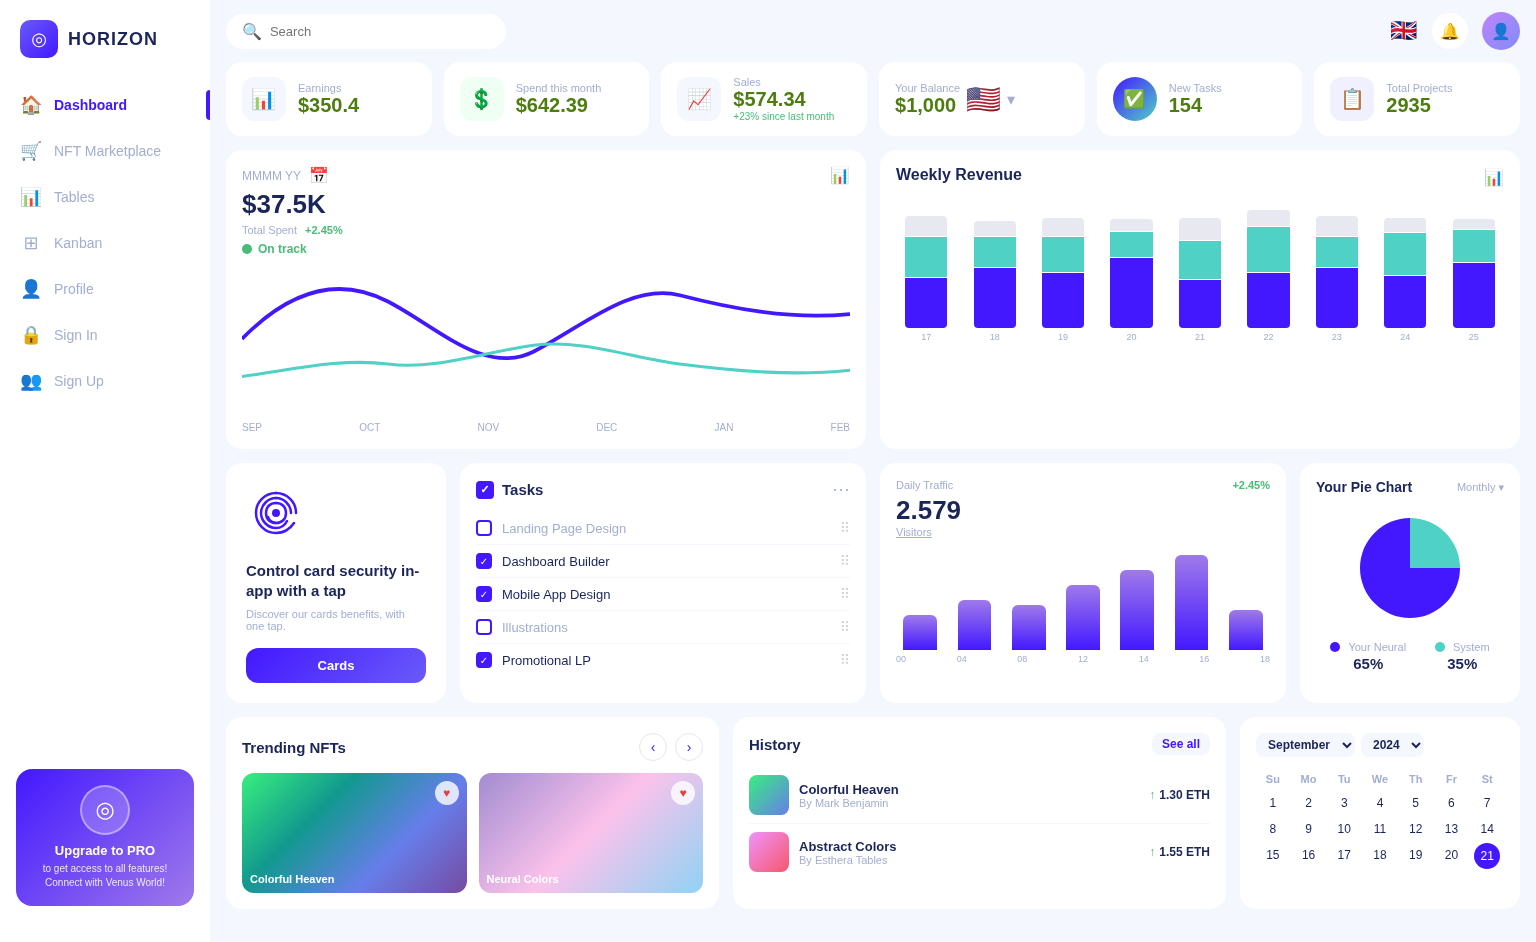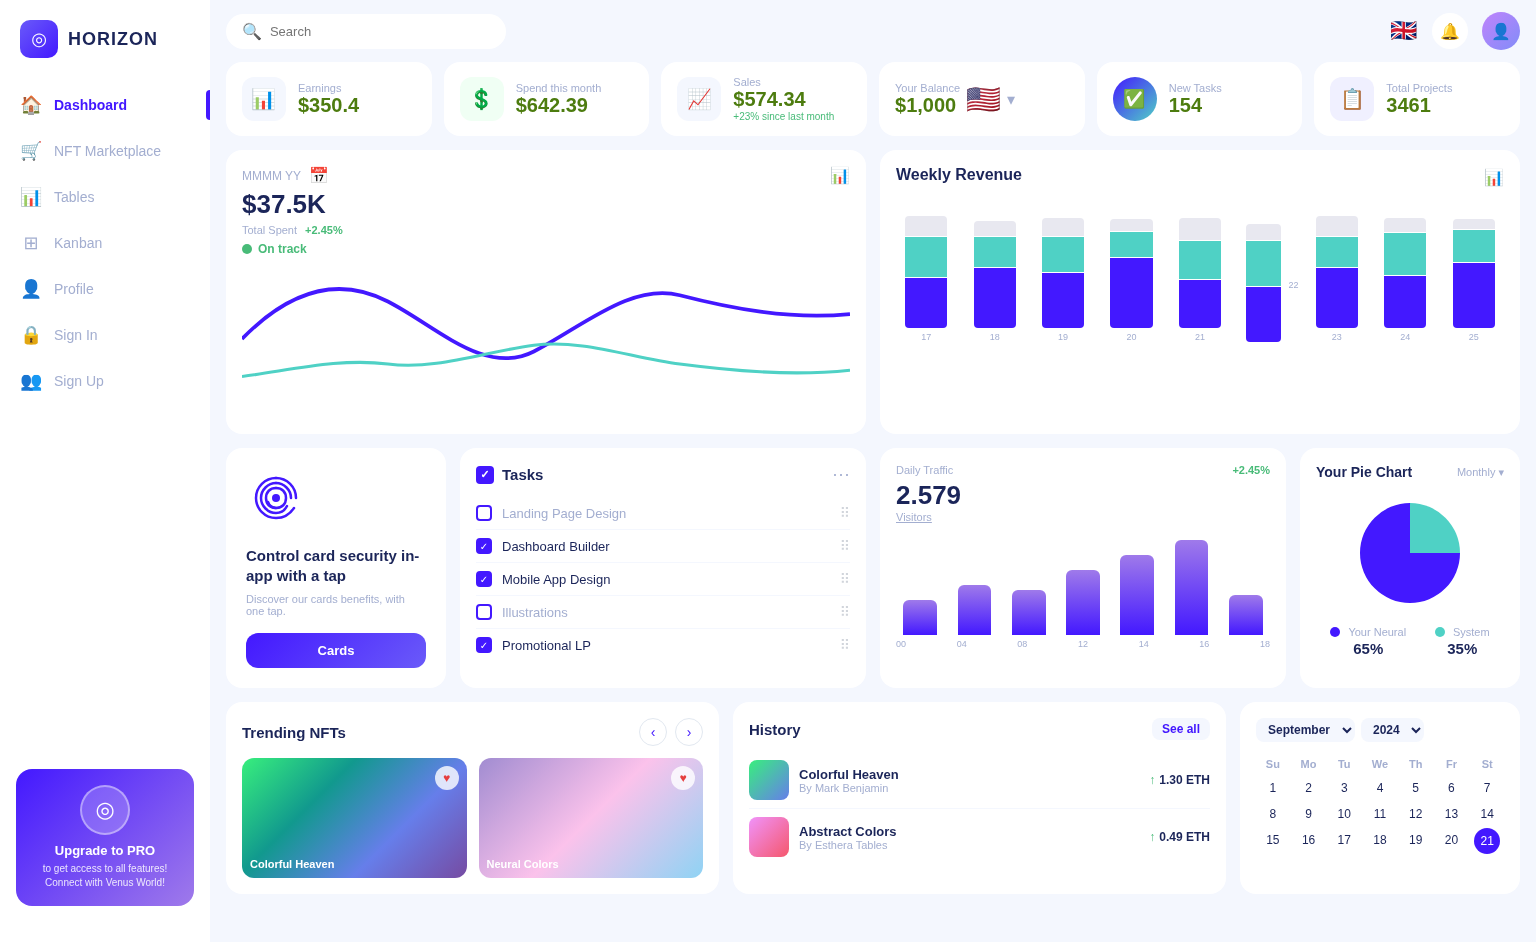--- a/index.html
+++ b/index.html
@@ -443,21 +443,21 @@
       <div style="width:44px;height:44px;border-radius:50%;background:linear-gradient(135deg,#4318ff,#4fd1c5);display:flex;align-items:center;justify-content:center;color:white;font-size:18px;">✅</div>
       <div>
         <div class="stat-label">New Tasks</div>
         <div class="stat-value">154</div>
       </div>
     </div>
     <div class="stat-card">
       <div class="stat-icon projects" style="background:#f0f0ff;color:#4318ff;font-size:20px;width:44px;height:44px;border-radius:12px;display:flex;align-items:center;justify-content:center;">📋</div>
       <div>
         <div class="stat-label">Total Projects</div>
-        <div class="stat-value">3461</div>
+        <div class="stat-value">2935</div>
       </div>
     </div>
   </div>
 
   <div class="charts-row">
 
     <div class="chart-card left">
       <div style="display:flex;align-items:center;justify-content:space-between;margin-bottom:4px;">
         <div style="display:flex;align-items:center;gap:8px;">
           <span style="font-size:12px;color:#a3aed0;">MMMM YY</span>
@@ -473,20 +473,28 @@
       <div class="on-track">
         <div class="on-track-dot"></div>
         <span>On track</span>
       </div>
       <svg class="line-chart-area" viewBox="0 0 500 120" preserveAspectRatio="none">
 
         <path d="M0,60 C40,20 80,10 120,30 C160,50 200,90 240,70 C280,50 320,15 360,25 C400,35 450,45 500,40" fill="none" stroke="#4318ff" stroke-width="3"></path>
 
         <path d="M0,90 C40,85 80,75 120,80 C160,85 200,70 240,65 C280,60 320,75 360,80 C400,85 450,90 500,85" fill="none" stroke="#4fd1c5" stroke-width="2.5"></path>
       </svg>
+      <div class="chart-x-labels">
+        <span>SEP</span>
+        <span>OCT</span>
+        <span>NOV</span>
+        <span>DEC</span>
+        <span>JAN</span>
+        <span>FEB</span>
+      </div>
     </div>
 
     <div class="chart-card right">
       <div style="display:flex;align-items:center;justify-content:space-between;margin-bottom:24px;">
         <div class="chart-title">Weekly Revenue</div>
         <span style="color:#4318ff;">📊</span>
       </div>
       <div style="display:flex;align-items:flex-end;gap:8px;height:130px;">
 
         <div style="display:flex;flex-direction:column;align-items:center;flex:1;">
@@ -522,21 +530,21 @@
           <span style="font-size:9px;color:#a3aed0;margin-top:4px;">20</span>
         </div>
         <div style="display:flex;flex-direction:column;align-items:center;flex:1;">
           <div style="width:100%;display:flex;flex-direction:column;gap:1px;align-items:center;">
             <div style="width:70%;height:22px;background:#e8e8f0;border-radius:4px 4px 0 0;"></div>
             <div style="width:70%;height:38px;background:#4fd1c5;"></div>
             <div style="width:70%;height:48px;background:#4318ff;border-radius:0 0 4px 4px;"></div>
           </div>
           <span style="font-size:9px;color:#a3aed0;margin-top:4px;">21</span>
         </div>
-        <div style="display:flex;flex-direction:row;align-items:center;flex:1;">
+        <div style="display:flex;flex-direction:column;align-items:center;flex:1;">
           <div style="width:100%;display:flex;flex-direction:column;gap:1px;align-items:center;">
             <div style="width:70%;height:16px;background:#e8e8f0;border-radius:4px 4px 0 0;"></div>
             <div style="width:70%;height:45px;background:#4fd1c5;"></div>
             <div style="width:70%;height:55px;background:#4318ff;border-radius:0 0 4px 4px;"></div>
           </div>
           <span style="font-size:9px;color:#a3aed0;margin-top:4px;">22</span>
         </div>
         <div style="display:flex;flex-direction:column;align-items:center;flex:1;justify-content:center;">
           <div style="width:100%;display:flex;flex-direction:column;gap:1px;align-items:center;">
             <div style="width:70%;height:20px;background:#e8e8f0;border-radius:4px 4px 0 0;"></div>
@@ -735,21 +743,21 @@
         </div>
       </div>
       <div class="history-item">
         <div class="history-thumb history-thumb-2"></div>
         <div class="history-info">
           <div class="history-name">Abstract Colors</div>
           <div class="history-by">By Esthera Tables</div>
         </div>
         <div class="history-price">
           <span class="eth-up">↑</span>
-          <span>0.49 ETH</span>
+          <span>1.55 ETH</span>
         </div>
       </div>
     </div>
 
     <div class="calendar-section">
       <div class="cal-header">
         <div class="cal-selects">
           <select class="cal-select">
             <option>September</option>
           </select>

